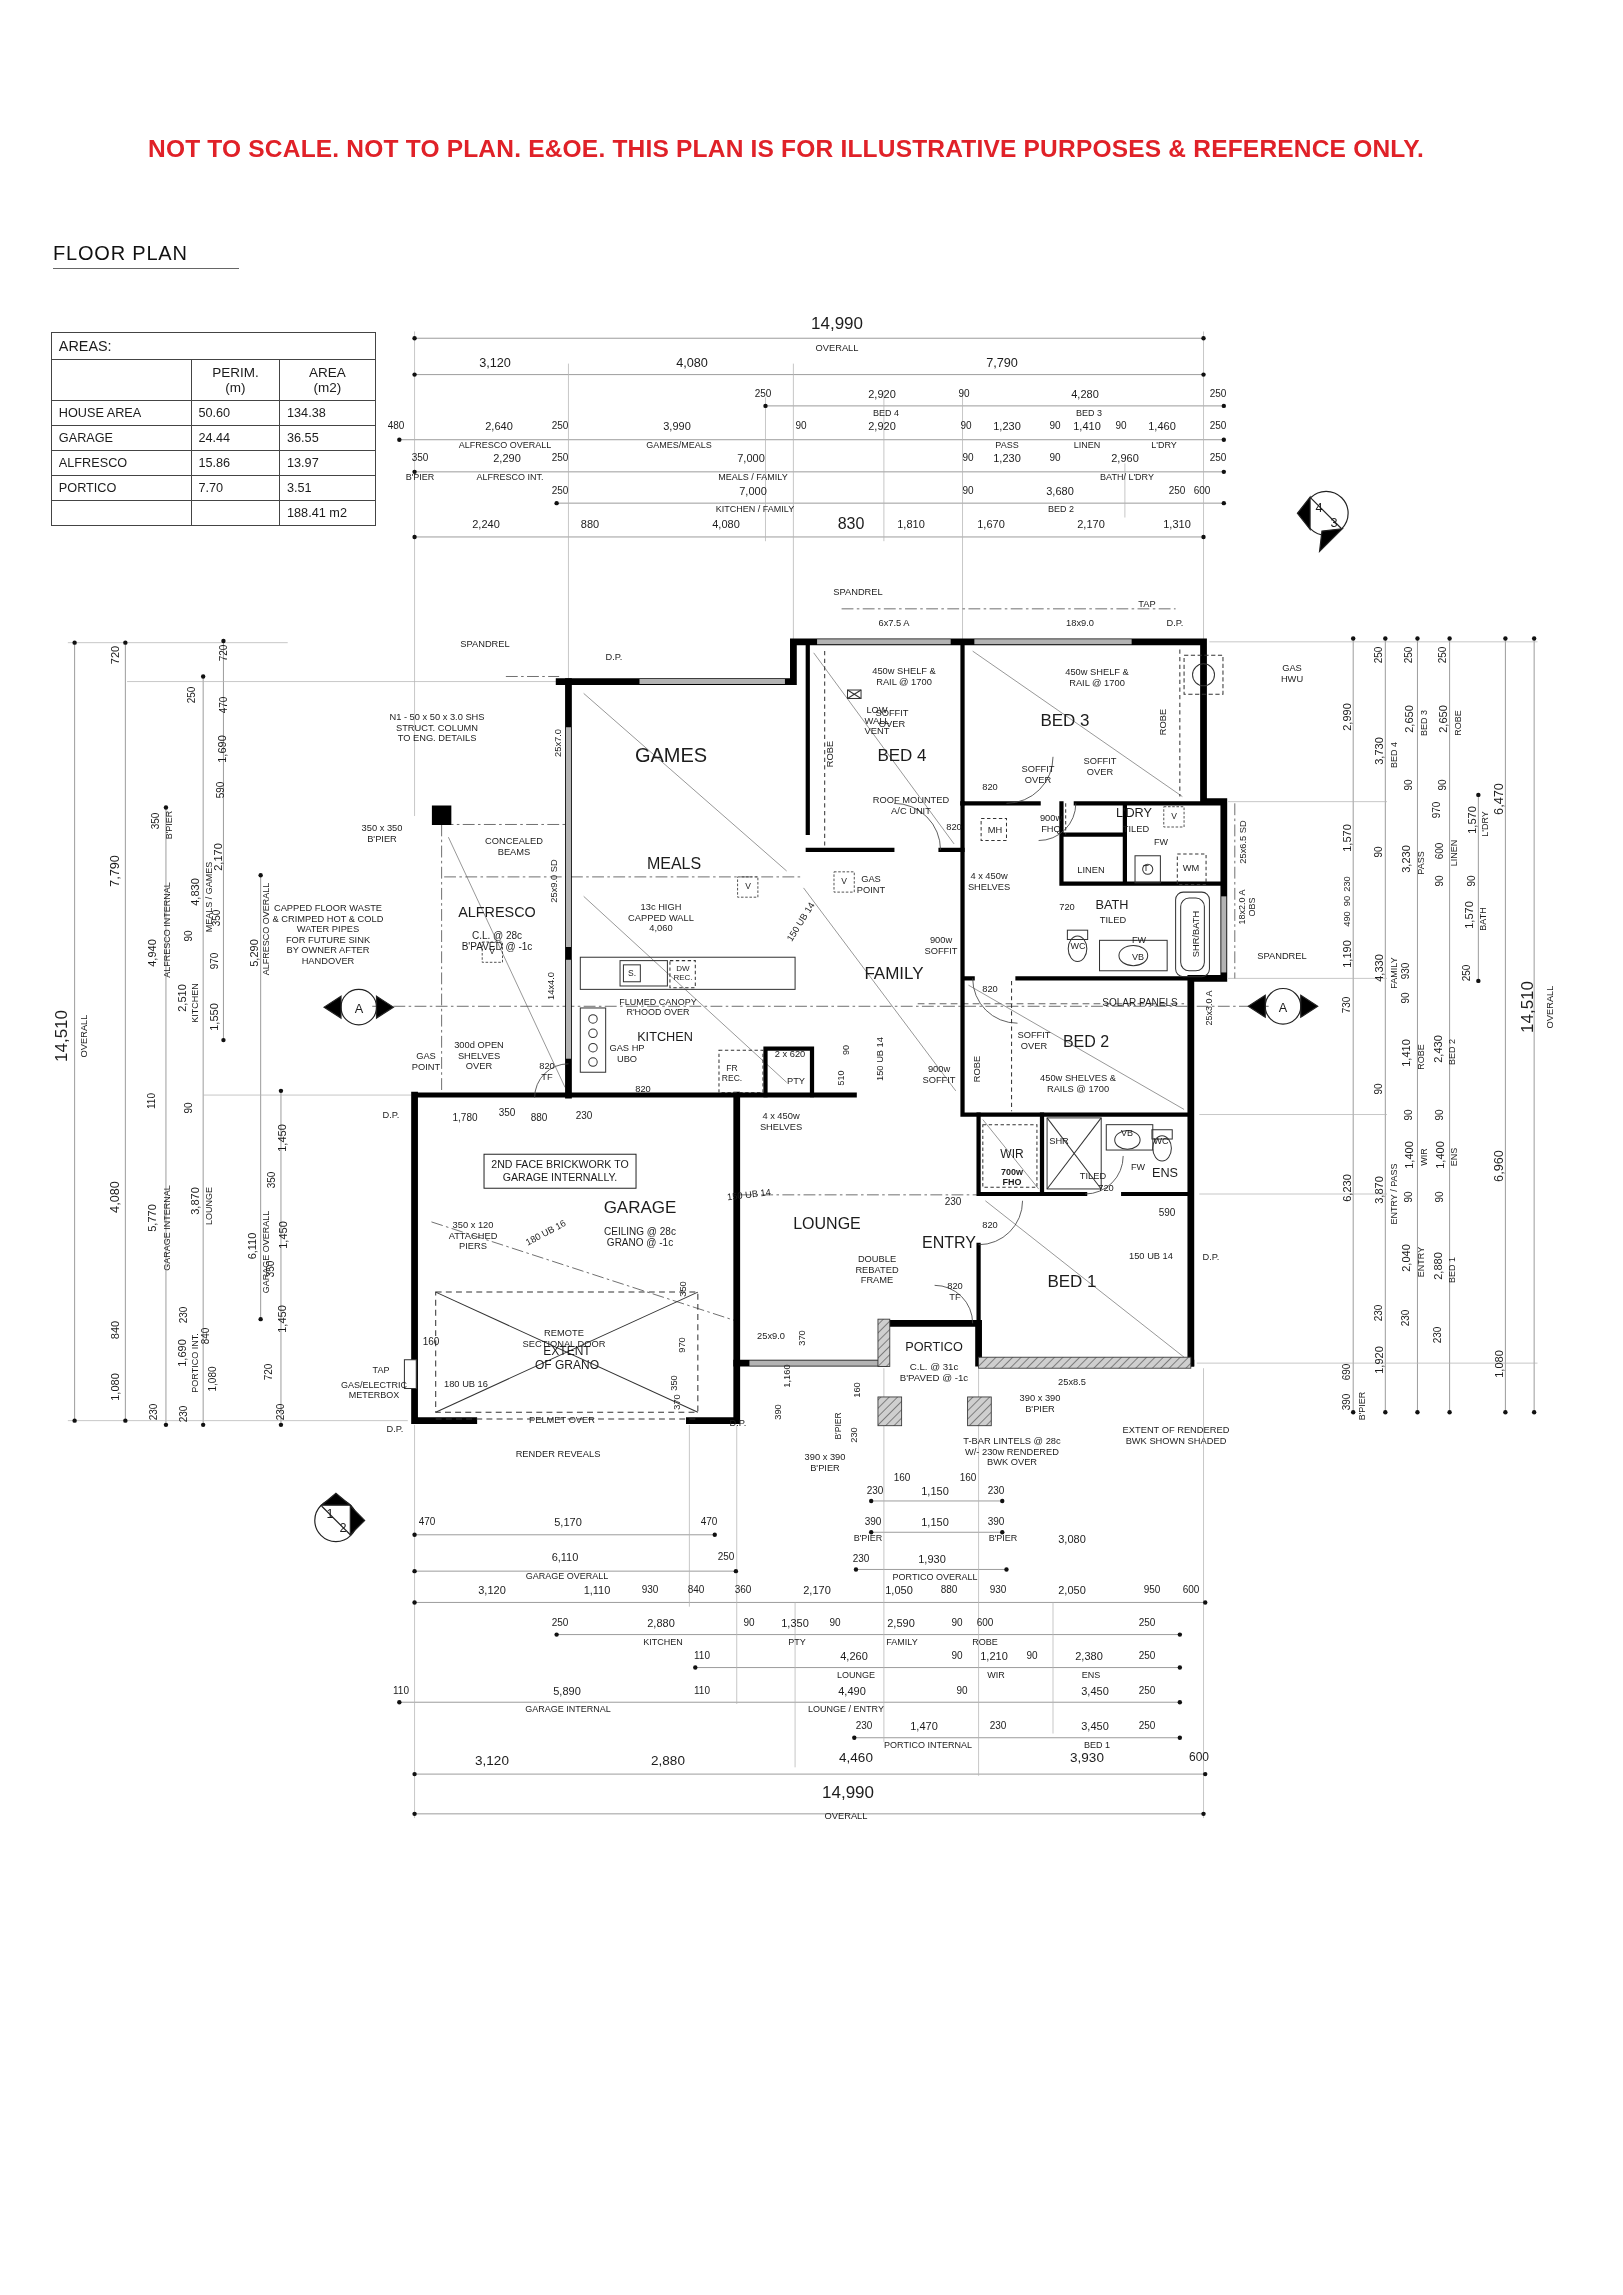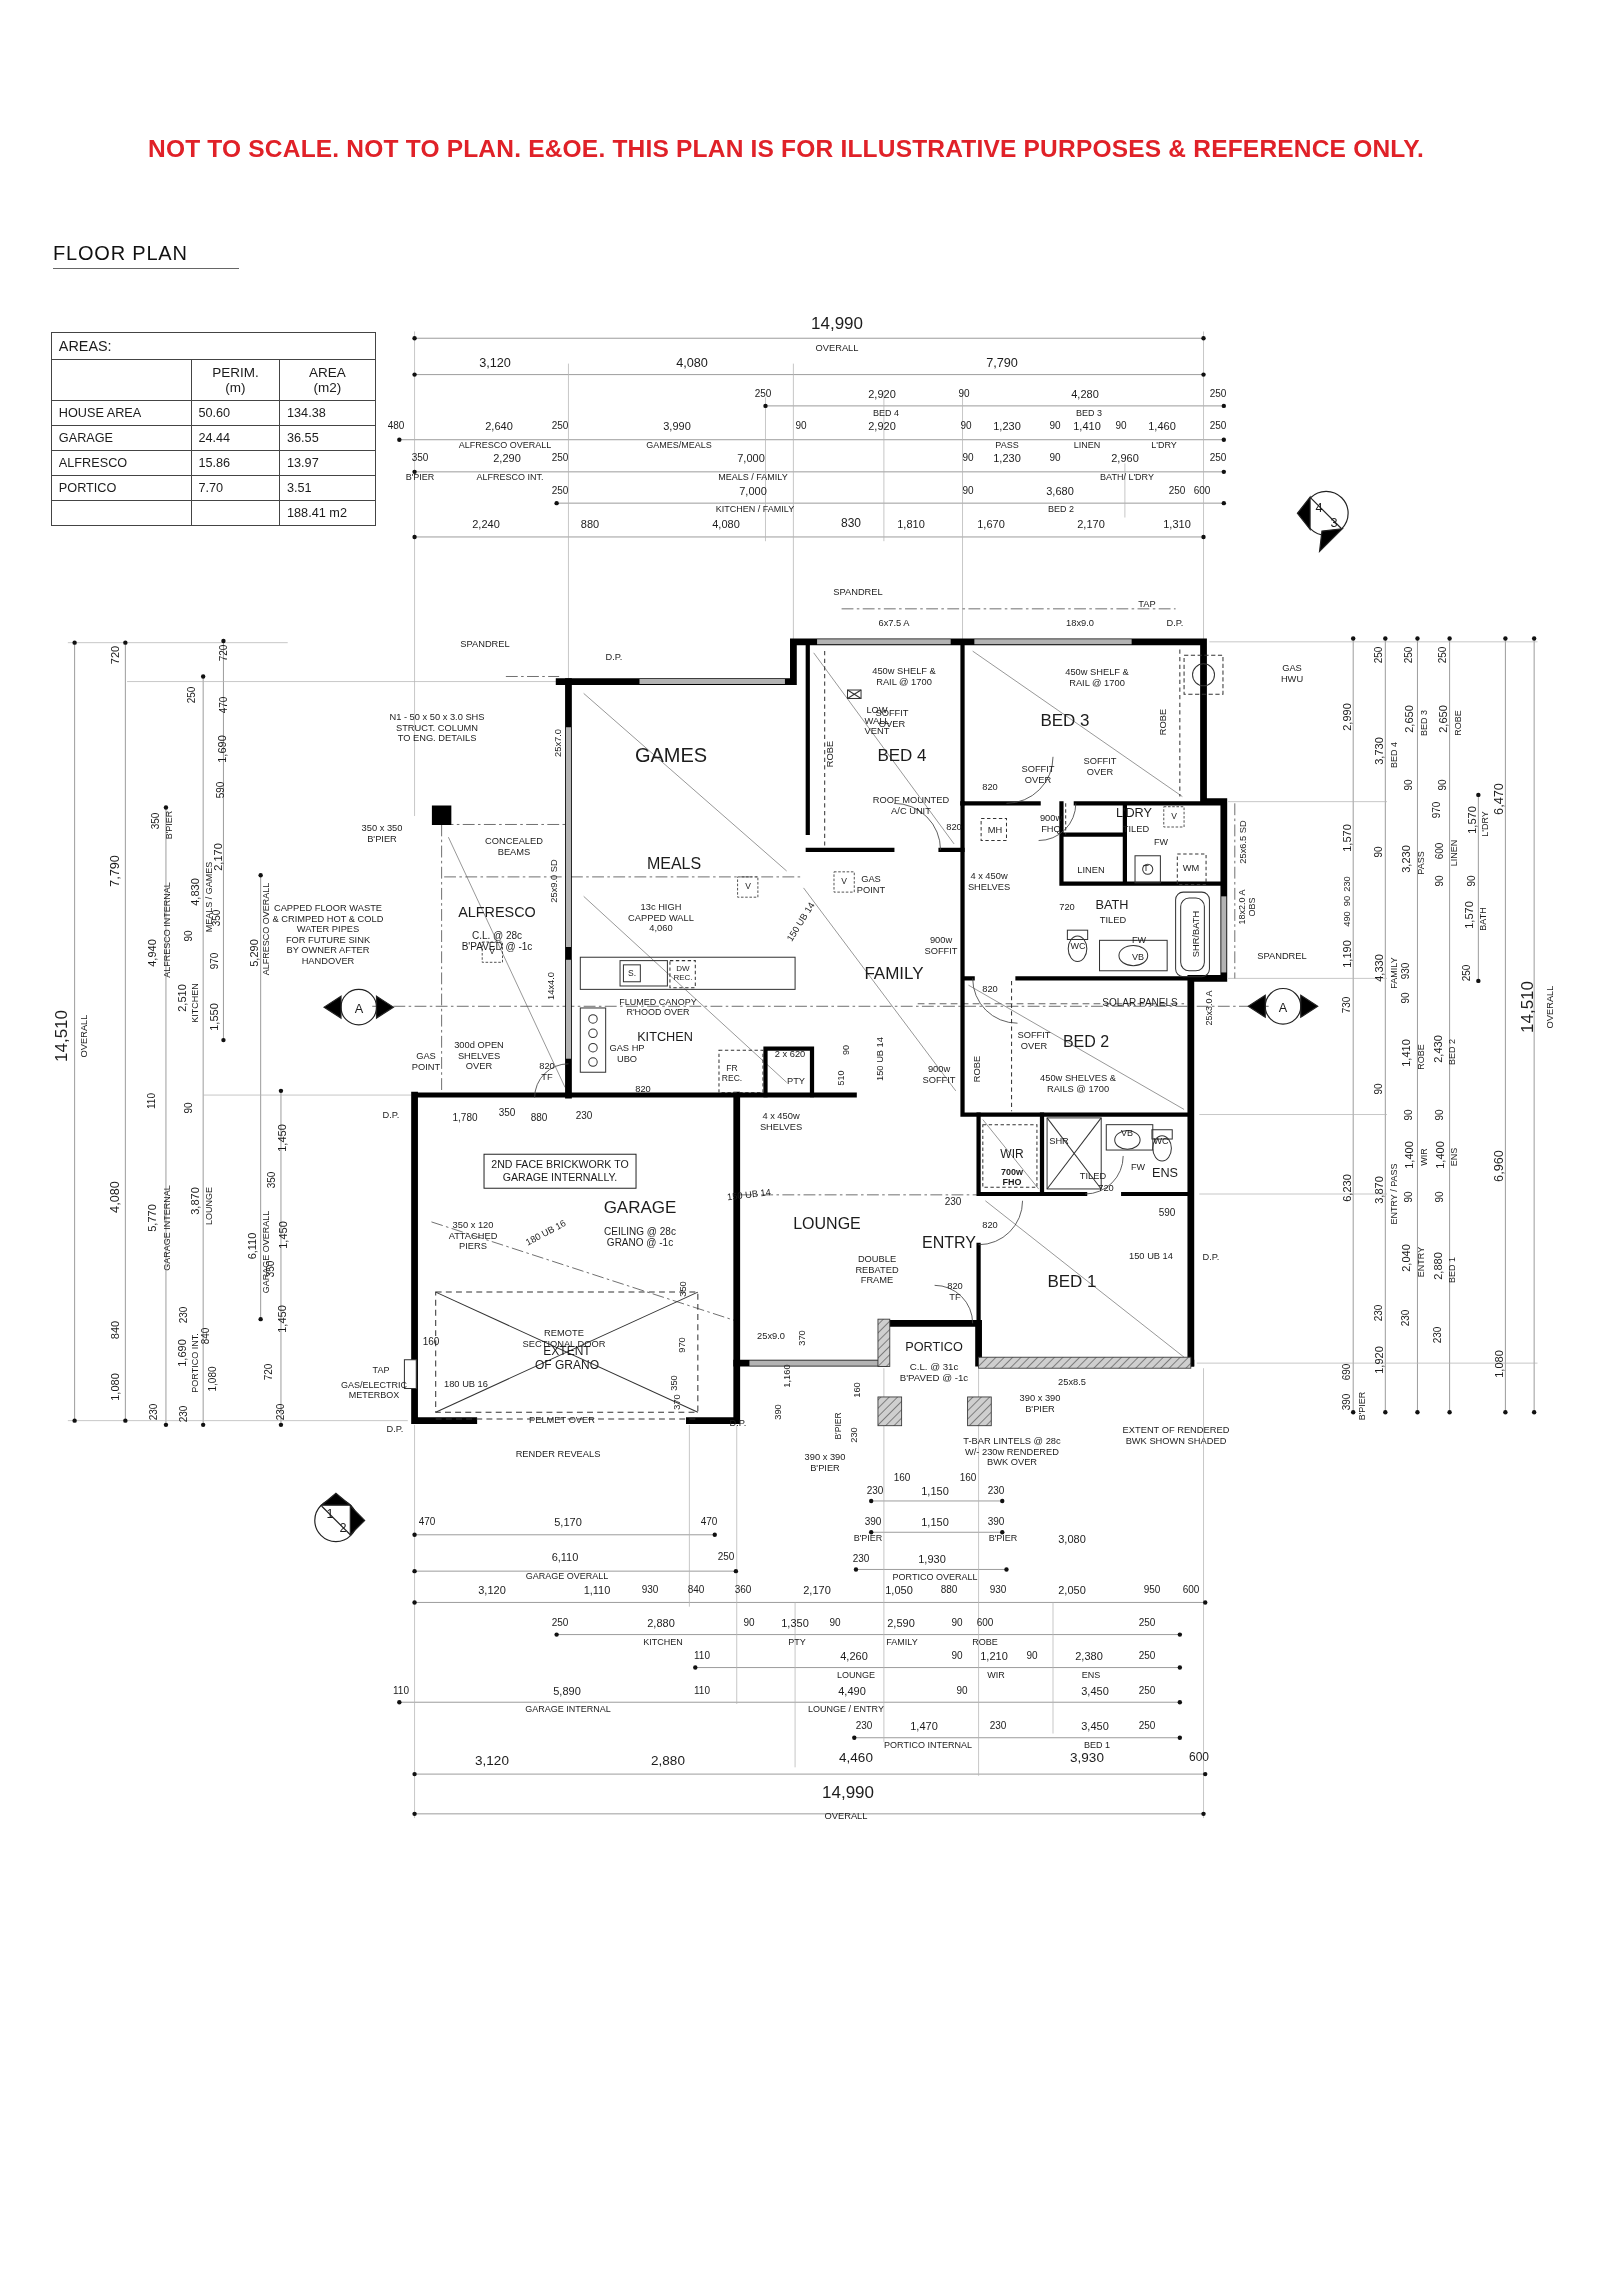--- a/index.html
+++ b/index.html
@@ -397,21 +397,21 @@
     <div class="ann" style="left: 753px; top: 491px; font-size: 11px; transform: translate(-50%, -50%);">7,000</div>
     <div class="ann" style="left: 968px; top: 491px; font-size: 10px; transform: translate(-50%, -50%);">90</div>
     <div class="ann" style="left: 1060px; top: 491px; font-size: 11px; transform: translate(-50%, -50%);">3,680</div>
     <div class="ann" style="left: 1177px; top: 491px; font-size: 10px; transform: translate(-50%, -50%);">250</div>
     <div class="ann" style="left: 1202px; top: 491px; font-size: 10px; transform: translate(-50%, -50%);">600</div>
     <div class="ann" style="left: 755px; top: 509px; font-size: 9px; transform: translate(-50%, -50%);">KITCHEN / FAMILY</div>
     <div class="ann" style="left: 1061px; top: 509px; font-size: 9px; transform: translate(-50%, -50%);">BED 2</div>
     <div class="ann" style="left: 486px; top: 524px; font-size: 11px; transform: translate(-50%, -50%);">2,240</div>
     <div class="ann" style="left: 590px; top: 524px; font-size: 11px; transform: translate(-50%, -50%);">880</div>
     <div class="ann" style="left: 726px; top: 524px; font-size: 11px; transform: translate(-50%, -50%);">4,080</div>
-    <div class="ann" style="left: 846px; top: 524px; font-size: 12px; transform: translate(-50%, -50%); padding-left: 10px;">830</div>
+    <div class="ann" style="left: 846px; top: 524px; font-size: 16px; transform: translate(-50%, -50%); padding-left: 10px;">830</div>
     <div class="ann" style="left: 911px; top: 524px; font-size: 11px; transform: translate(-50%, -50%);">1,810</div>
     <div class="ann" style="left: 991px; top: 524px; font-size: 11px; transform: translate(-50%, -50%);">1,670</div>
     <div class="ann" style="left: 1091px; top: 524px; font-size: 11px; transform: translate(-50%, -50%);">2,170</div>
     <div class="ann" style="left: 1177px; top: 524px; font-size: 11px; transform: translate(-50%, -50%);">1,310</div>
     <div class="ann" style="left: 62px; top: 1036px; font-size: 17px; transform: translate(-50%, -50%) rotate(-90deg);">14,510</div>
     <div class="ann" style="left: 84px; top: 1036px; font-size: 9.3px; transform: translate(-50%, -50%) rotate(-90deg);">OVERALL</div>
     <div class="ann" style="left: 115px; top: 655px; font-size: 11px; transform: translate(-50%, -50%) rotate(-90deg);">720</div>
     <div class="ann" style="left: 115px; top: 871px; font-size: 12.7px; transform: translate(-50%, -50%) rotate(-90deg);">7,790</div>
     <div class="ann" style="left: 115px; top: 1197px; font-size: 12.7px; transform: translate(-50%, -50%) rotate(-90deg);">4,080</div>
     <div class="ann" style="left: 115px; top: 1330px; font-size: 11px; transform: translate(-50%, -50%) rotate(-90deg);">840</div>

